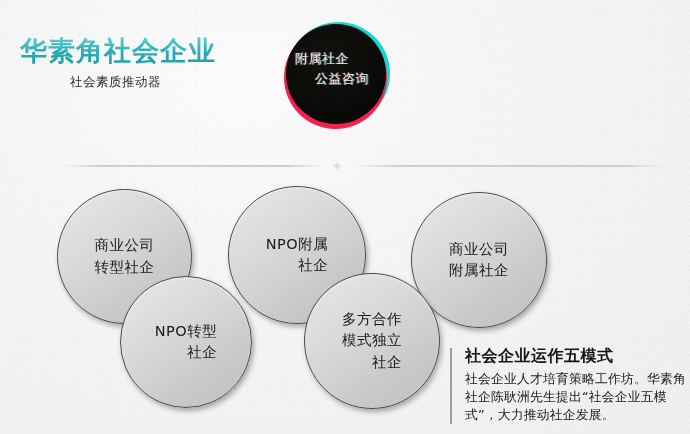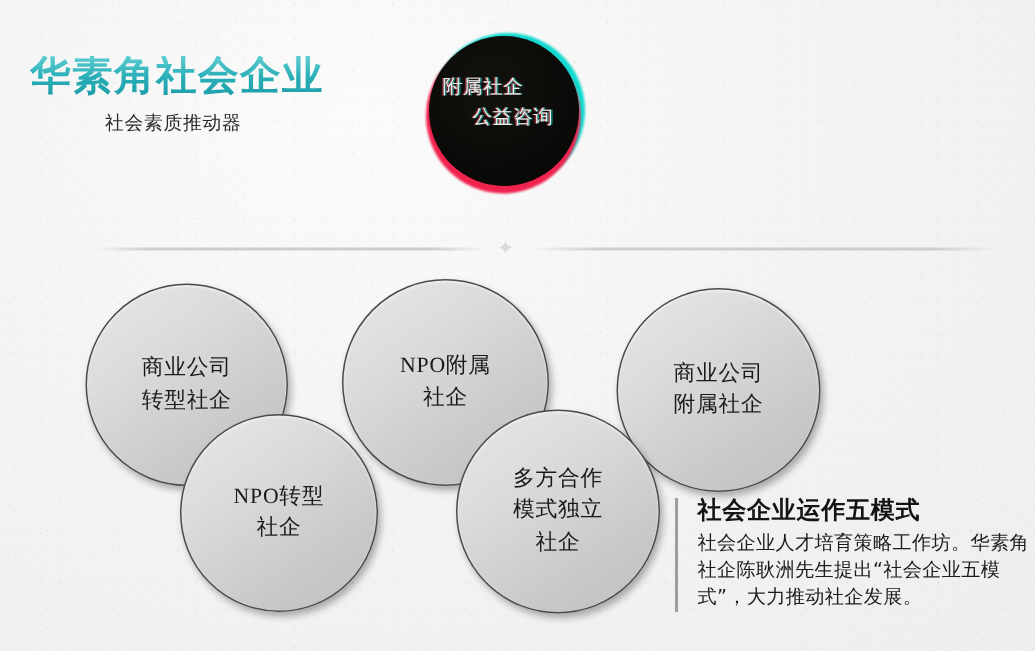--- a/index.html
+++ b/index.html
@@ -147,39 +147,38 @@
   
   .bubble {
     position: absolute;
     border-radius: 50%;
     border: 1.4px solid #4a4a4a;
     background: linear-gradient(145deg, #e7e7e7 0%, #dcdcdc 32%, #c9c9c9 72%, #bfbfbf 100%);
     box-shadow: 2px 3px 5px rgba(0,0,0,0.30), inset 0 1px 2px rgba(255,255,255,0.55);
     display: flex;
     align-items: center;
     justify-content: center;
-    text-align: center;
+    text-align: right;
     color: #1a1a1a;
     font-size: 14.5px;
     line-height: 1.45;
     letter-spacing: 0.5px;
     white-space: pre-line;
-    font-family: Liberation Serif, serif;
   }
   .b1 { left: 57px;  top: 189px; width: 133px; height: 133px; z-index: 3; }
   .b2 { left: 120px; top: 276px; width: 130px; height: 130px; z-index: 4; }
   .b3 { left: 228px; top: 186px; width: 136px; height: 136px; z-index: 3; }
   .b4 { left: 304px; top: 273px; width: 134px; height: 134px; z-index: 4; }
   .b5 { left: 411px; top: 192px; width: 134px; height: 134px; z-index: 2; }
 
   
   .caption {
     position: absolute;
     left: 450px;
-    top: 330px;
+    top: 346px;
     width: 238px;
     height: 82px;
   }
   .caption .rule {
     position: absolute;
     left: 0;
     top: 2px;
     width: 2px;
     height: 76px;
     background: #9d9d9d;

